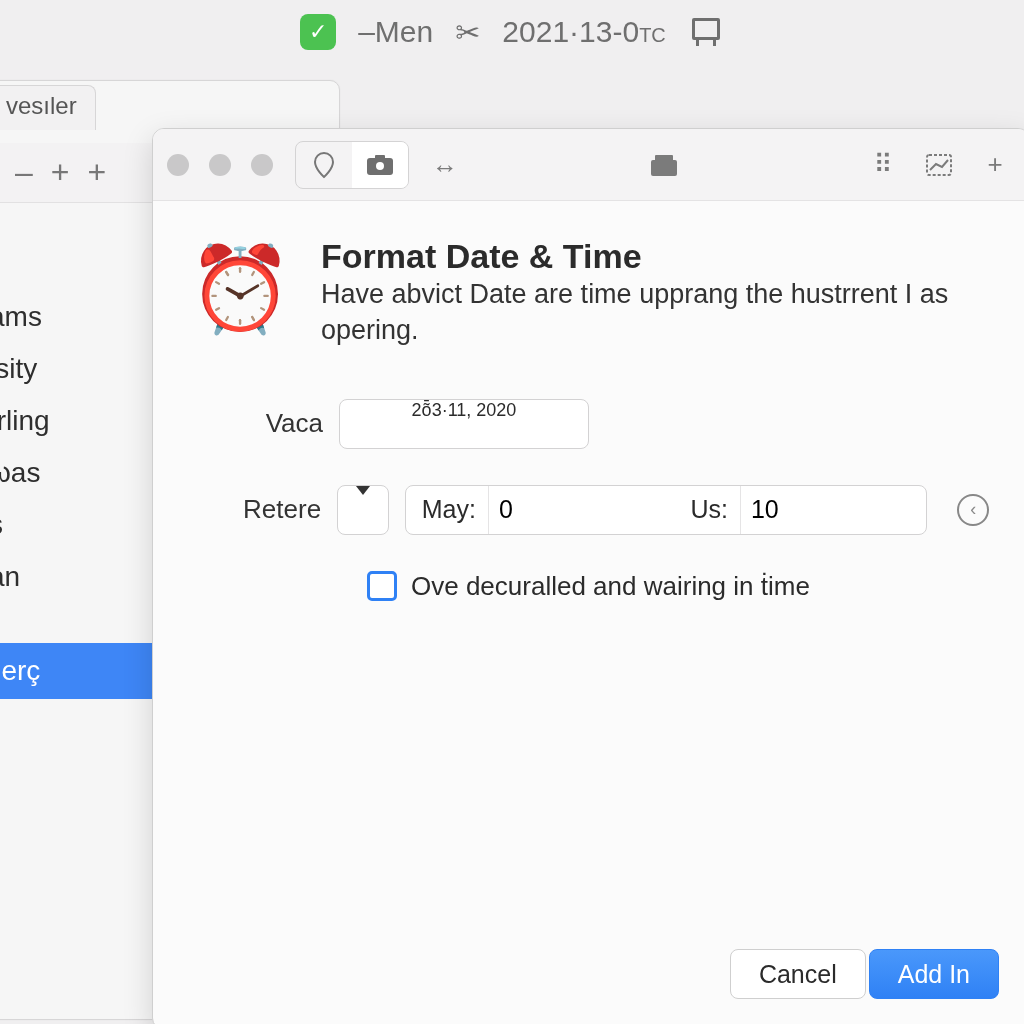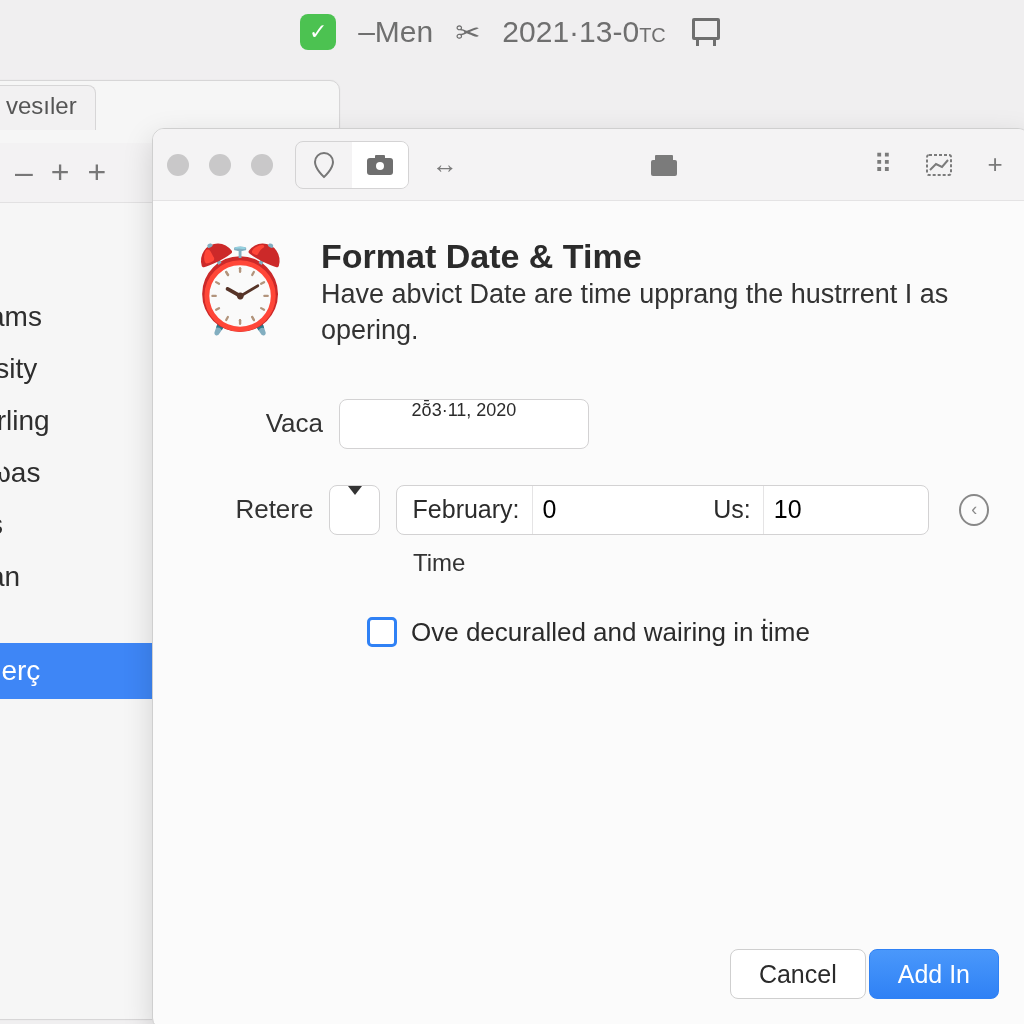--- a/index.html
+++ b/index.html
@@ -282,32 +282,31 @@
           <span>2ȭ3·11, 2020</span>
         </div>
       </div>
 
       <div class="row">
         <div class="label">Retere</div>
         <div class="field dropdown">
           <span class="chevron-down"></span>
         </div>
         <div class="compound">
-          <div class="seglabel">February:</div>
+          <div class="seglabel">May:</div>
           <div class="segval large">
             <input value="0" style="">
           </div>
           <div class="seglabel">Us:</div>
           <div class="segval small">
             <input value="10" style="">
           </div>
         </div>
         <div class="info-icon">‹</div>
       </div>
-      <div class="hint">Time</div>
 
       <div class="checkbox-row">
         <div class="checkbox"></div>
         <span>Ove decuralled and wairing in ṫime</span>
       </div>
     </div>
   </div>
 
   <div class="button-row">
     <div class="btn">Cancel</div>

